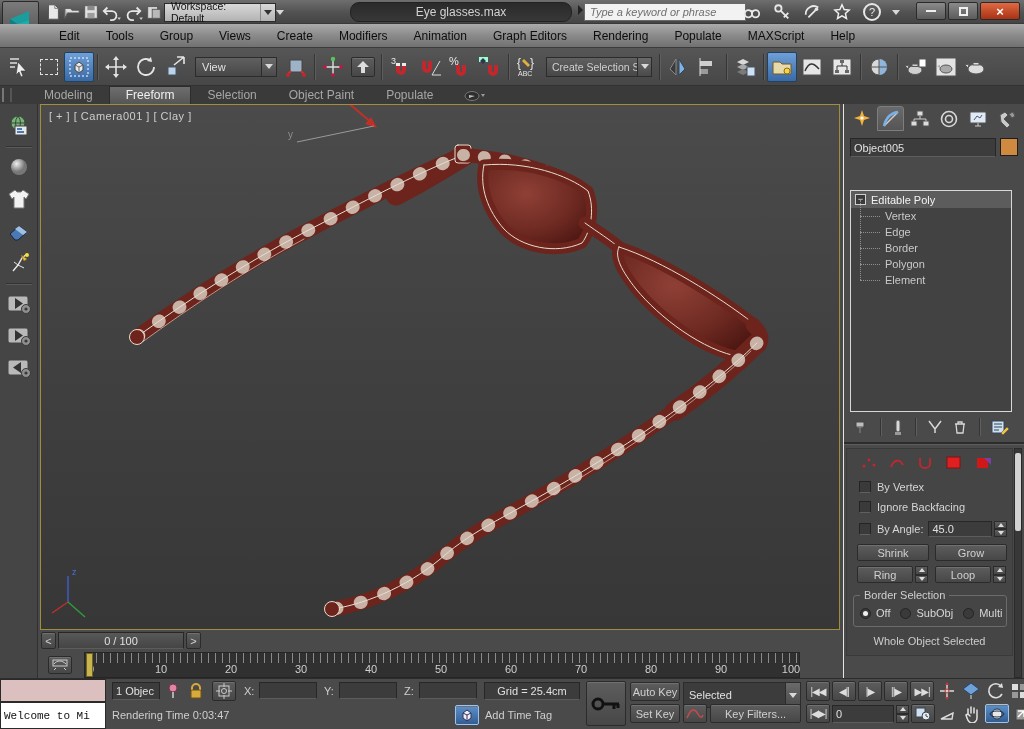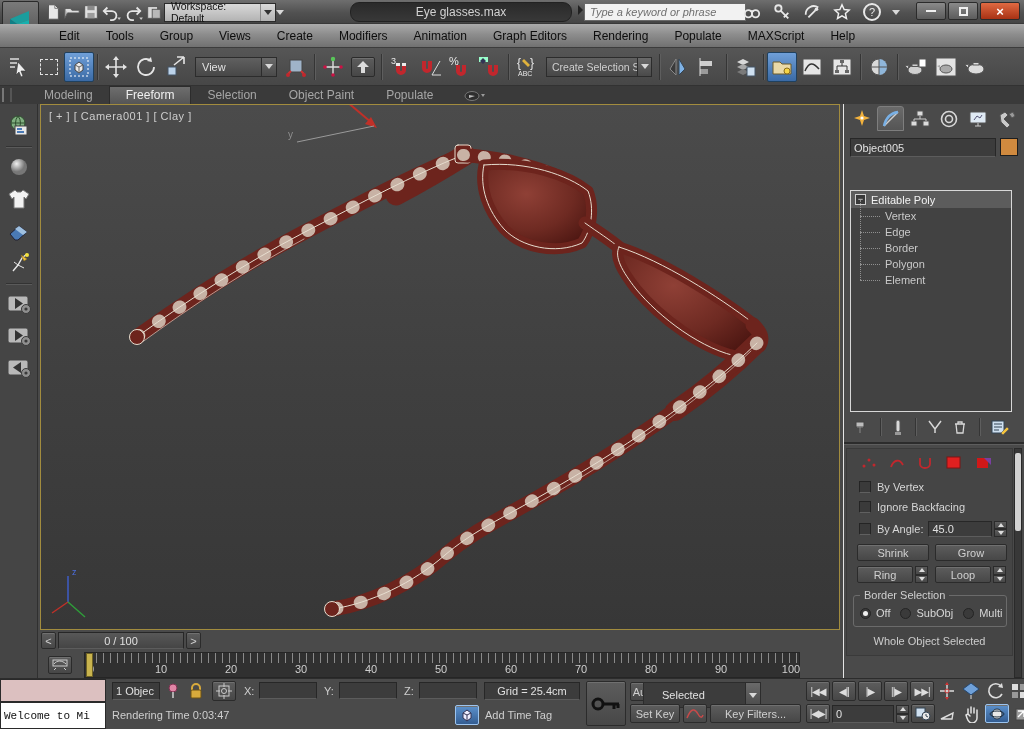--- a/index.html
+++ b/index.html
@@ -843,21 +843,21 @@
     <div class="btn3d abs" style="left:586px;top:2px;width:40px;height:45px">
       <svg width="30" height="20" viewBox="0 0 30 20">
           <circle cx="7" cy="10" r="5" fill="none" stroke="#111" stroke-width="3"></circle>
           <path d="M12 10h16M23 10v5M27 10v4" stroke="#111" stroke-width="3"></path>
         </svg>
     </div>
 
     <div class="btn3d abs" style="left:630px;top:3px;width:50px;height:19px">
         <span>Auto Key</span>
       </div>
-    <div class="dd abs" style="left:643px;top:3px;width:118px;height:26px;padding-left:18px;background:#3c3c3c">
+    <div class="dd abs" style="left:683px;top:3px;width:118px;height:26px;padding-left:5px;background:#3c3c3c">
       <span>Selected</span>
       <span class="caretbox">
           <span class="caret"></span>
         </span>
     </div>
     <div class="btn3d abs" style="left:630px;top:25px;width:50px;height:19px">
         <span>Set Key</span>
       </div>
     <span class="abs ico btn3d" style="left:683px;top:25px;width:24px;height:19px">
         <svg width="18" height="12" viewBox="0 0 18 12">

